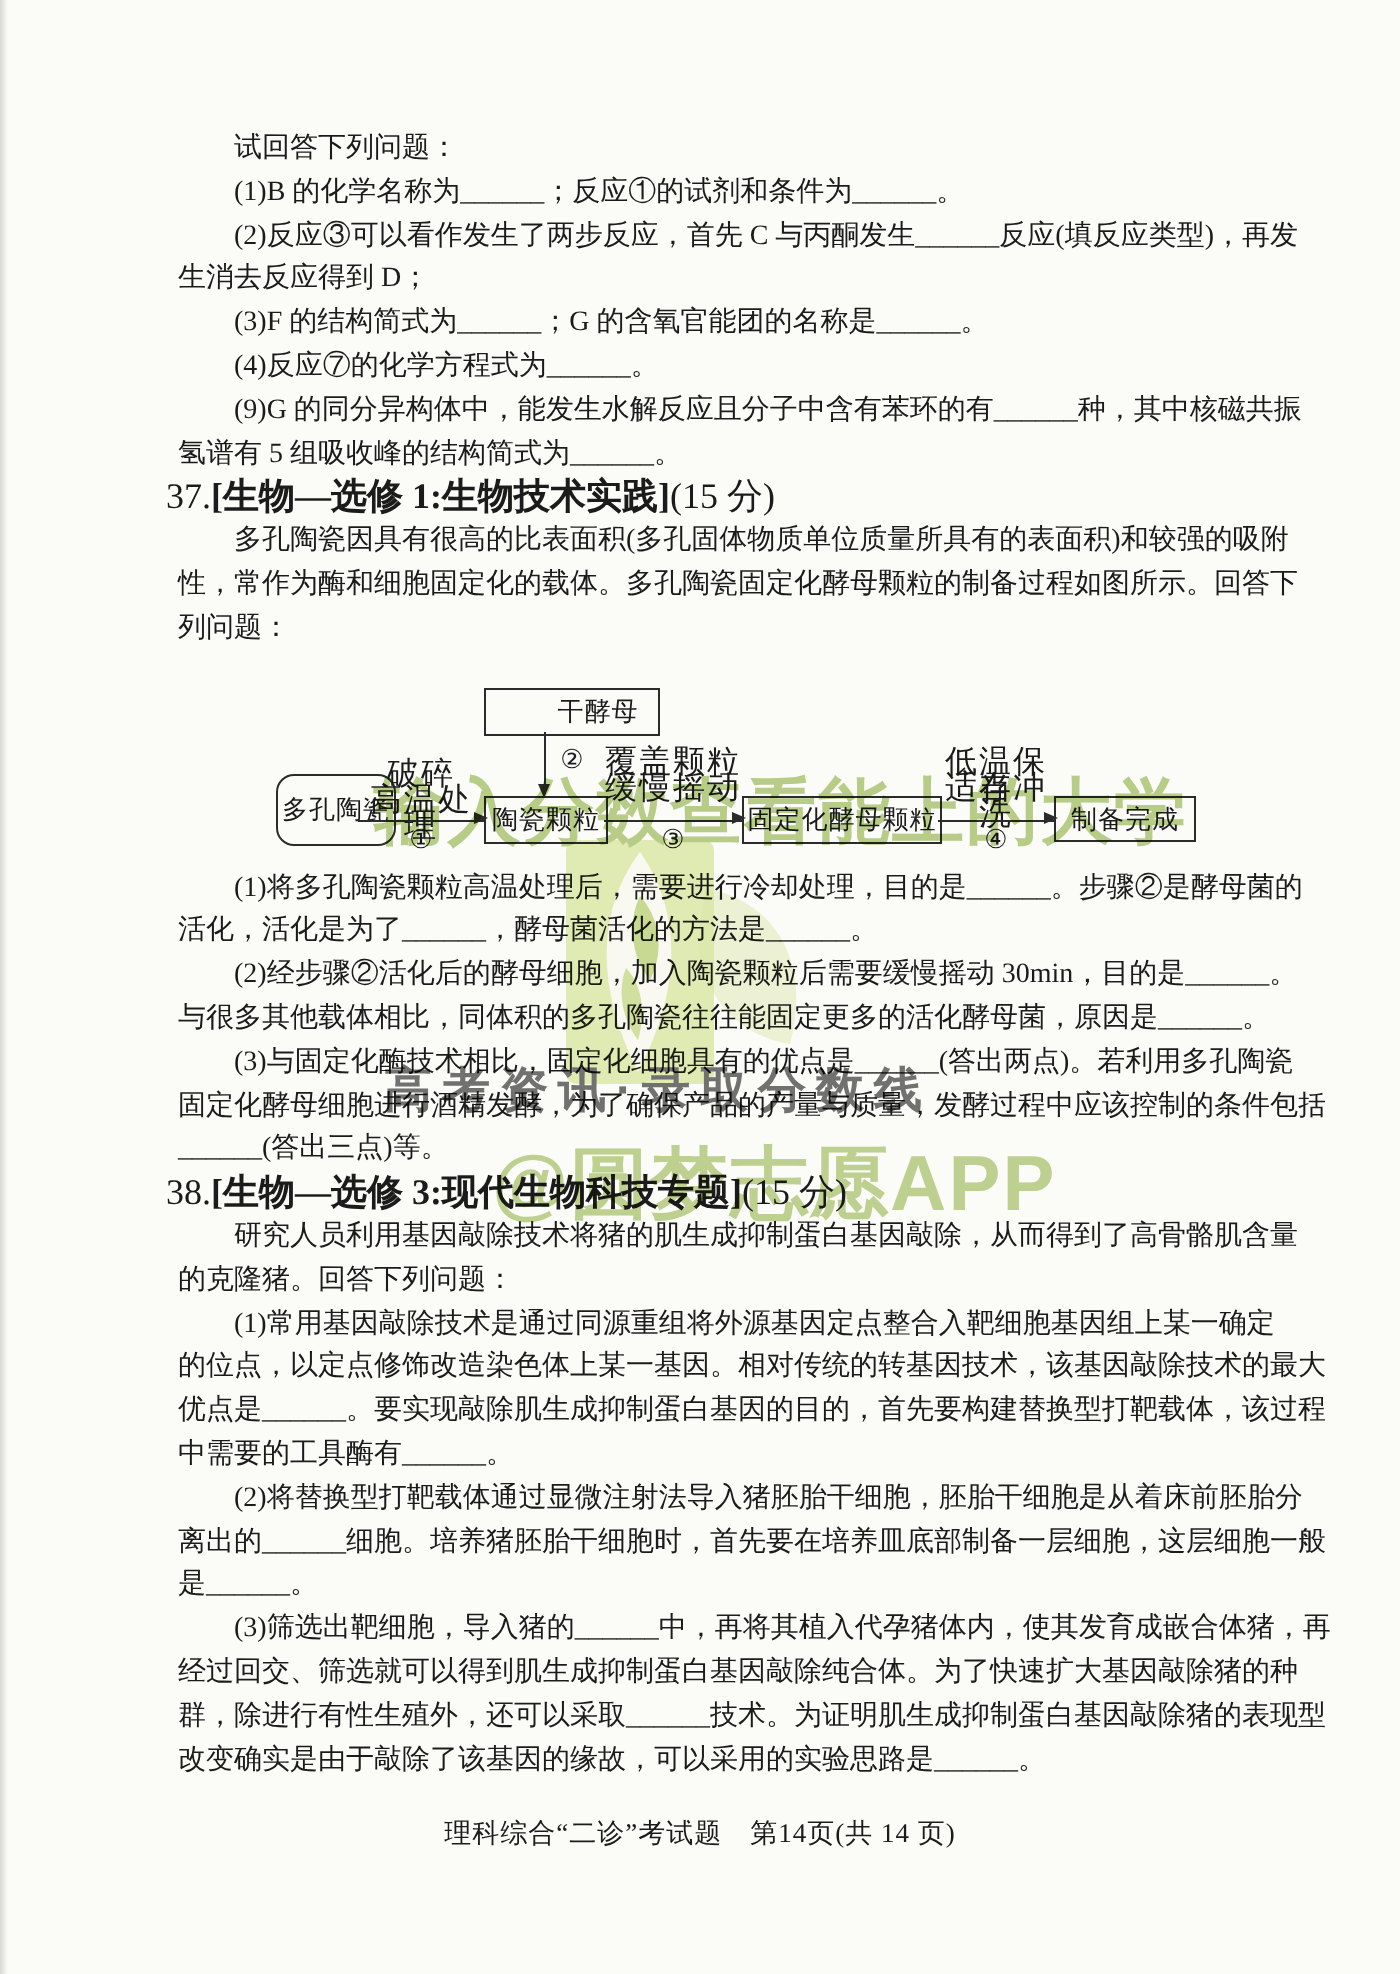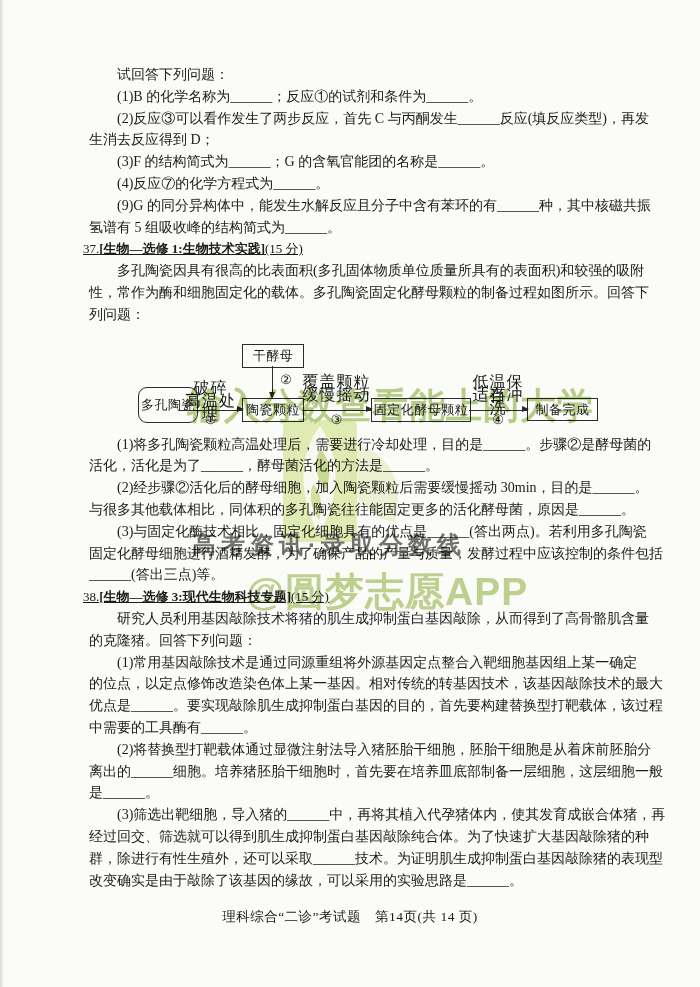--- a/index.html
+++ b/index.html
@@ -3,21 +3,21 @@
 <meta charset="utf-8">
 <style>
   html,body{margin:0;padding:0;}
   .page{position:relative;width:700px;height:987px;background:#fbfbf8;overflow:hidden;
         font-family:"Liberation Serif",serif;color:#1b1b1b;}
   .spine{position:absolute;left:0;top:0;width:4px;height:987px;
          background:linear-gradient(to right,#d9d9d4,rgba(255,255,255,0));}
   .content{position:absolute;left:60px;top:64px;width:590px;font-size:14px;line-height:21.8px;z-index:1;margin-left:29px;}
   .ln{white-space:nowrap;height:21.8px;}
   .first{text-indent:2em;}
-  .heading{margin-left:-6px;font-size:13px;white-space:nowrap;height:21.8px;text-decoration:underline;}
+  .heading{margin-left:-6px;font-size:18px;white-space:nowrap;height:21.8px;}
   .heading .b{font-weight:bold;}
   
   .flow{position:relative;height:104px;margin-top:4px;}
   .fbox{position:absolute;border:1.3px solid #2b2b2b;display:flex;align-items:center;
         justify-content:center;font-size:13px;letter-spacing:.5px;line-height:1;}
   .rounded{border-radius:9px;}
   .harrow{position:absolute;height:0;border-top:1.3px solid #2b2b2b;}
   .harrow::after{content:"";position:absolute;right:-2px;top:-4.4px;width:0;height:0;
         border-left:7px solid #2b2b2b;border-top:3.6px solid transparent;border-bottom:3.6px solid transparent;}
   .varrow{position:absolute;width:0;border-left:1.3px solid #2b2b2b;}
@@ -55,21 +55,21 @@
     <div class="ln first">(4)反应⑦的化学方程式为______。</div>
     <div class="ln first">(9)G 的同分异构体中，能发生水解反应且分子中含有苯环的有______种，其中核磁共振</div>
     <div class="ln">氢谱有 5 组吸收峰的结构简式为______。</div>
 
     <div class="heading"><span>37.</span><span class="b">[生物—选修 1:生物技术实践]</span><span>(15 分)</span></div>
     <div class="ln first">多孔陶瓷因具有很高的比表面积(多孔固体物质单位质量所具有的表面积)和较强的吸附</div>
     <div class="ln">性，常作为酶和细胞固定化的载体。多孔陶瓷固定化酵母颗粒的制备过程如图所示。回答下</div>
     <div class="ln">列问题：</div>
 
     <div class="flow">
-      <div class="fbox" style="left:153px;top:14px;width:60px;height:22px;">干酵母</div>
+      <div class="fbox" style="left:153px;top:14px;width:60px;height:22px;padding-left:26px;">干酵母</div>
       <div class="varrow" style="left:183px;top:36px;height:31px;"></div>
       <div class="stepnum" style="left:189px;top:43px;width:16px;">②</div>
 
       <div class="fbox rounded" style="left:49px;top:57px;width:58px;height:34px;">多孔陶瓷</div>
       <div class="steplab" style="left:90px;top:51px;width:63px;">破碎</div>
       <div class="steplab" style="left:90px;top:64px;width:63px;">高温处理</div>
       <div class="harrow" style="left:90px;top:80px;width:63px;"></div>
       <div class="stepnum" style="left:90px;top:83px;width:63px;">①</div>
 
       <div class="fbox" style="left:153px;top:68px;width:60px;height:22px;">陶瓷颗粒</div>

